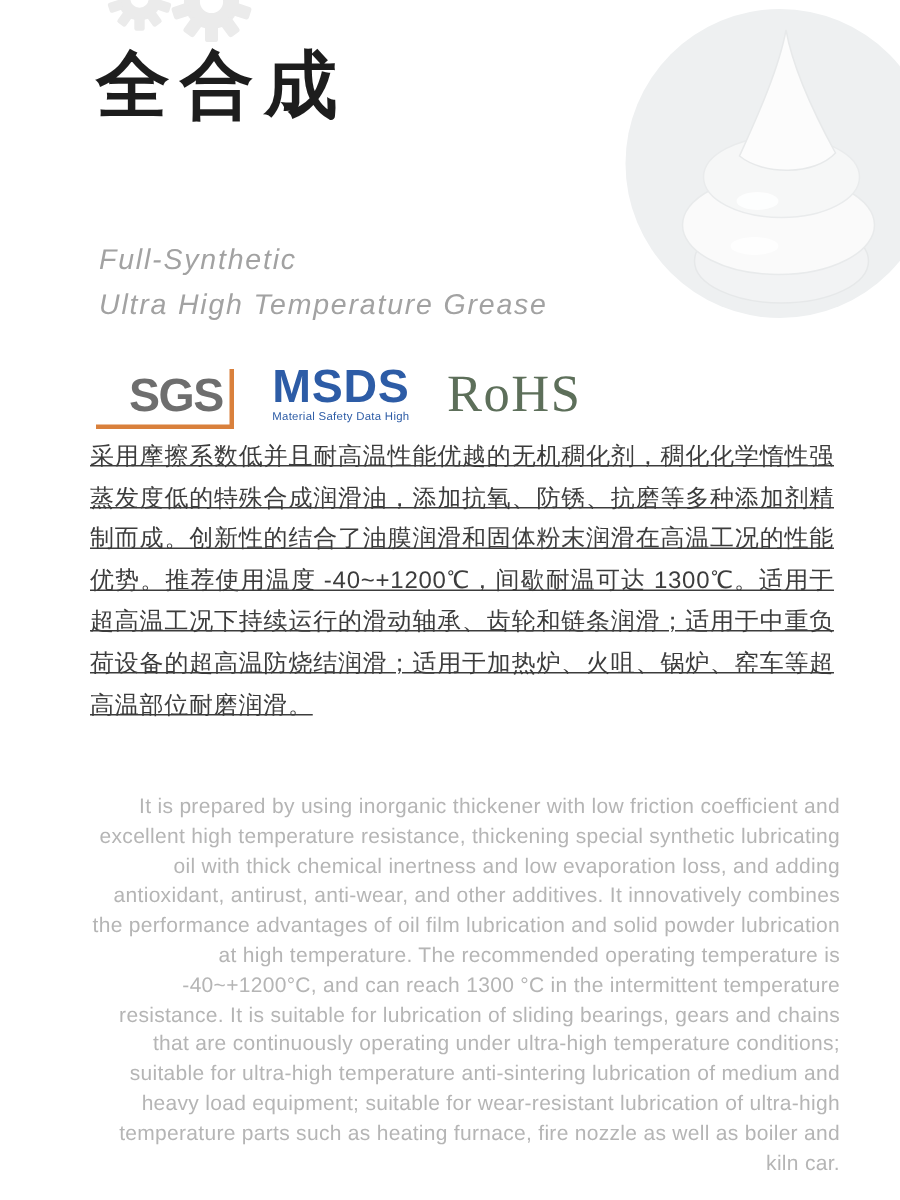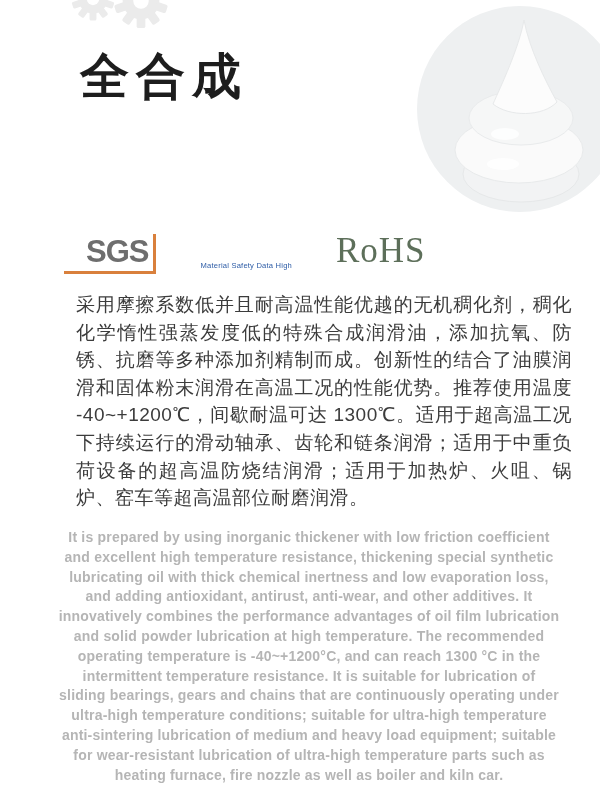--- a/index.html
+++ b/index.html
@@ -17,61 +17,61 @@
   .gear svg{display:block;}
   .gear-small{left:70px;top:-24px;}
   .gear-large{left:112px;top:-28px;}
 
   
   .photo-wrap{position:absolute;left:417px;top:6px;width:230px;height:208px;}
   .photo-circle{position:absolute;left:0;top:0;width:206px;height:206px;border-radius:50%;background:#eef0f1;}
   .grease-svg{position:absolute;left:28px;top:8px;}
 
   .title-black{
-    position:absolute;left:64px;top:34px;margin:16px;
-    font-size:49px;font-weight:600;color:#1d1d1d;letter-spacing:7px;line-height:1.1;
+    position:absolute;left:64px;top:34px;margin:0;
+    font-size:49px;font-weight:600;color:#1d1d1d;letter-spacing:7px;line-height:1.1;font-family:Liberation Mono, monospace;
   }
   .title-red{
     position:absolute;left:64px;top:92px;margin:0;
     font-size:46px;font-weight:800;color:var(--accent-red,#d5382b);letter-spacing:4px;line-height:1.1;
   }
   .subtitle{
     position:absolute;left:66px;top:159px;
     font-size:19px;font-style:italic;color:#a2a2a2;line-height:30px;letter-spacing:1.2px;
   }
   .badges{
-    position:absolute;left:64px;top:228px;
-    display:flex;align-items:flex-end;gap:44px;height:46px;
+    position:absolute;left:64px;top:240px;
+    display:flex;align-items:flex-end;gap:25px;height:46px;
   }
   .badge-sgs{
     position:relative;
     font-size:31px;font-weight:bold;color:var(--sgs-gray,#6e6e6e);
     letter-spacing:-1px;
     padding:2px 5px 4px 22px;
     border-bottom:3px solid var(--sgs-orange,#d9803c);
     border-right:3px solid var(--sgs-orange,#d9803c);
     line-height:1;
   }
   .badge-msds{color:var(--msds-blue,#2d5ca6);padding-bottom:4px;}
   .msds-label{font-size:31px;font-weight:bold;line-height:0.95;letter-spacing:0.5px;}
   .msds-caption{font-size:7.6px;letter-spacing:0.2px;margin-top:1px;white-space:nowrap;}
   .badge-rohs{
     font-family:Liberation Serif, serif;
     font-size:35px;color:var(--rohs-green,#5d6f5a);
     letter-spacing:1px;line-height:1;padding-bottom:6px;
   }
   .desc-cn{
-    position:absolute;left:76px;top:291px;width:496px;margin:0;
-    font-size:19px;line-height:27.6px;color:var(--text-cn,#3c3c3c);
-    font-weight:500;text-align:justify;letter-spacing:0.5px;
+    position:absolute;left:60px;top:291px;width:496px;margin:0;
+    font-size:16px;line-height:27.6px;color:var(--text-cn,#3c3c3c);
+    font-weight:500;text-align:justify;letter-spacing:0.5px;text-decoration:underline;
   }
   .desc-en{
     position:absolute;left:58px;top:528px;width:502px;margin:0;
     font-size:14px;line-height:19.8px;color:var(--text-en,#b5b5b5);
-    letter-spacing:0.2px;text-align:center;font-weight:bold;
+    letter-spacing:0.2px;text-align:right;
   }
 </style>
 </head>
 <body>
 
 <div class="page">
 
   <div class="gears">
     <span class="gear gear-small">
       <svg width="46" height="46" viewBox="-30 -30 60 60">
@@ -122,24 +122,29 @@
       <ellipse cx="74" cy="136" rx="64" ry="33" fill="#fafafa" stroke="#e8eaeb" stroke-width="1"></ellipse>
       <ellipse cx="76" cy="104" rx="52" ry="27" fill="#f6f7f7" stroke="#e9ebec" stroke-width="1"></ellipse>
       <path d="M79,6 C74,34 56,72 48,90 C64,103 98,103 112,88 C100,66 84,34 79,6 Z" fill="#fcfcfc" stroke="#e7e9ea" stroke-width="1"></path>
       <ellipse cx="60" cy="120" rx="14" ry="6" fill="#ffffff" opacity="0.8"></ellipse>
       <ellipse cx="58" cy="150" rx="16" ry="6" fill="#ffffff" opacity="0.8"></ellipse>
     </svg>
   </div>
 
   <h1 class="title-black">全合成</h1>
 
+  <div class="subtitle">
+    <div>Full-Synthetic</div>
+    <div>Ultra High Temperature Grease</div>
+  </div>
 
   <div class="badges">
     <div class="badge-sgs">SGS</div>
     <div class="badge-msds">
+      <div class="msds-label">MSDS</div>
       <div class="msds-caption">Material Safety Data High</div>
     </div>
     <div class="badge-rohs">RoHS</div>
   </div>
 
   <p class="desc-cn">采用摩擦系数低并且耐高温性能优越的无机稠化剂，稠化化学惰性强蒸发度低的特殊合成润滑油，添加抗氧、防锈、抗磨等多种添加剂精制而成。创新性的结合了油膜润滑和固体粉末润滑在高温工况的性能优势。推荐使用温度 -40~+1200℃，间歇耐温可达 1300℃。适用于超高温工况下持续运行的滑动轴承、齿轮和链条润滑；适用于中重负荷设备的超高温防烧结润滑；适用于加热炉、火咀、锅炉、窑车等超高温部位耐磨润滑。</p>
   <p class="desc-en">It is prepared by using inorganic thickener with low friction coefficient and excellent high temperature resistance, thickening special synthetic lubricating oil with thick chemical inertness and low evaporation loss, and adding antioxidant, antirust, anti-wear, and other additives. It innovatively combines the performance advantages of oil film lubrication and solid powder lubrication at high temperature. The recommended operating temperature is -40~+1200°C, and can reach 1300 °C in the intermittent temperature resistance. It is suitable for lubrication of sliding bearings, gears and chains that are continuously operating under ultra-high temperature conditions; suitable for ultra-high temperature anti-sintering lubrication of medium and heavy load equipment; suitable for wear-resistant lubrication of ultra-high temperature parts such as heating furnace, fire nozzle as well as boiler and kiln car.</p>
 
 </div>
 

